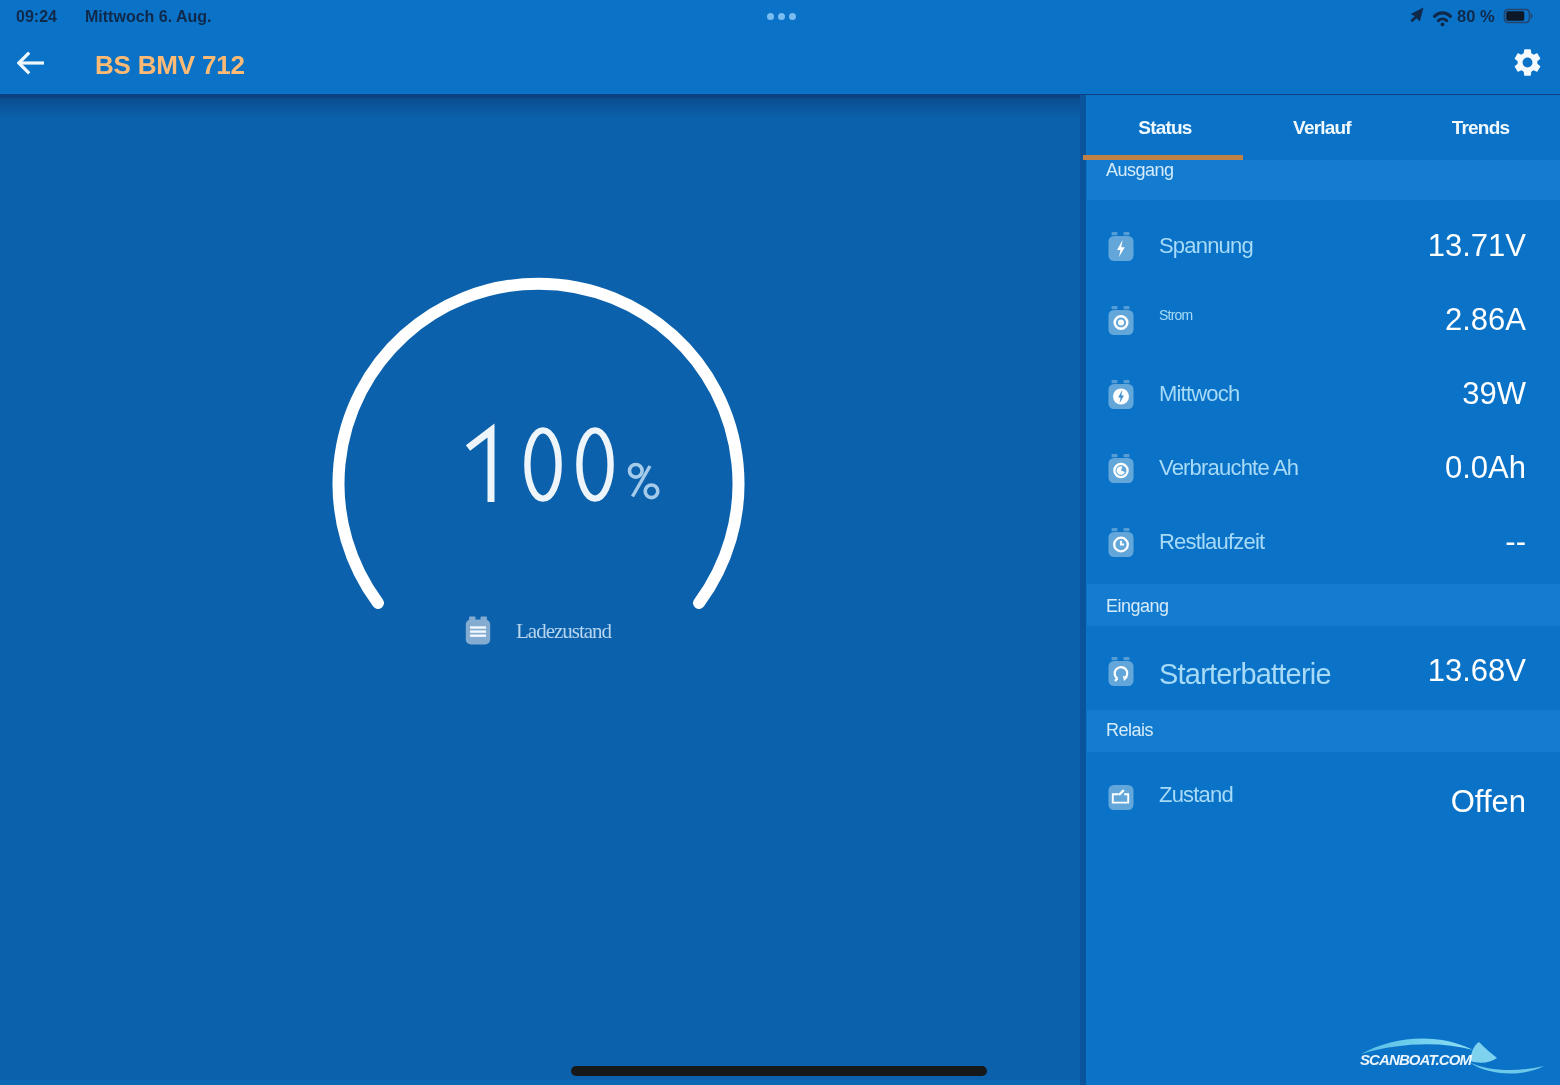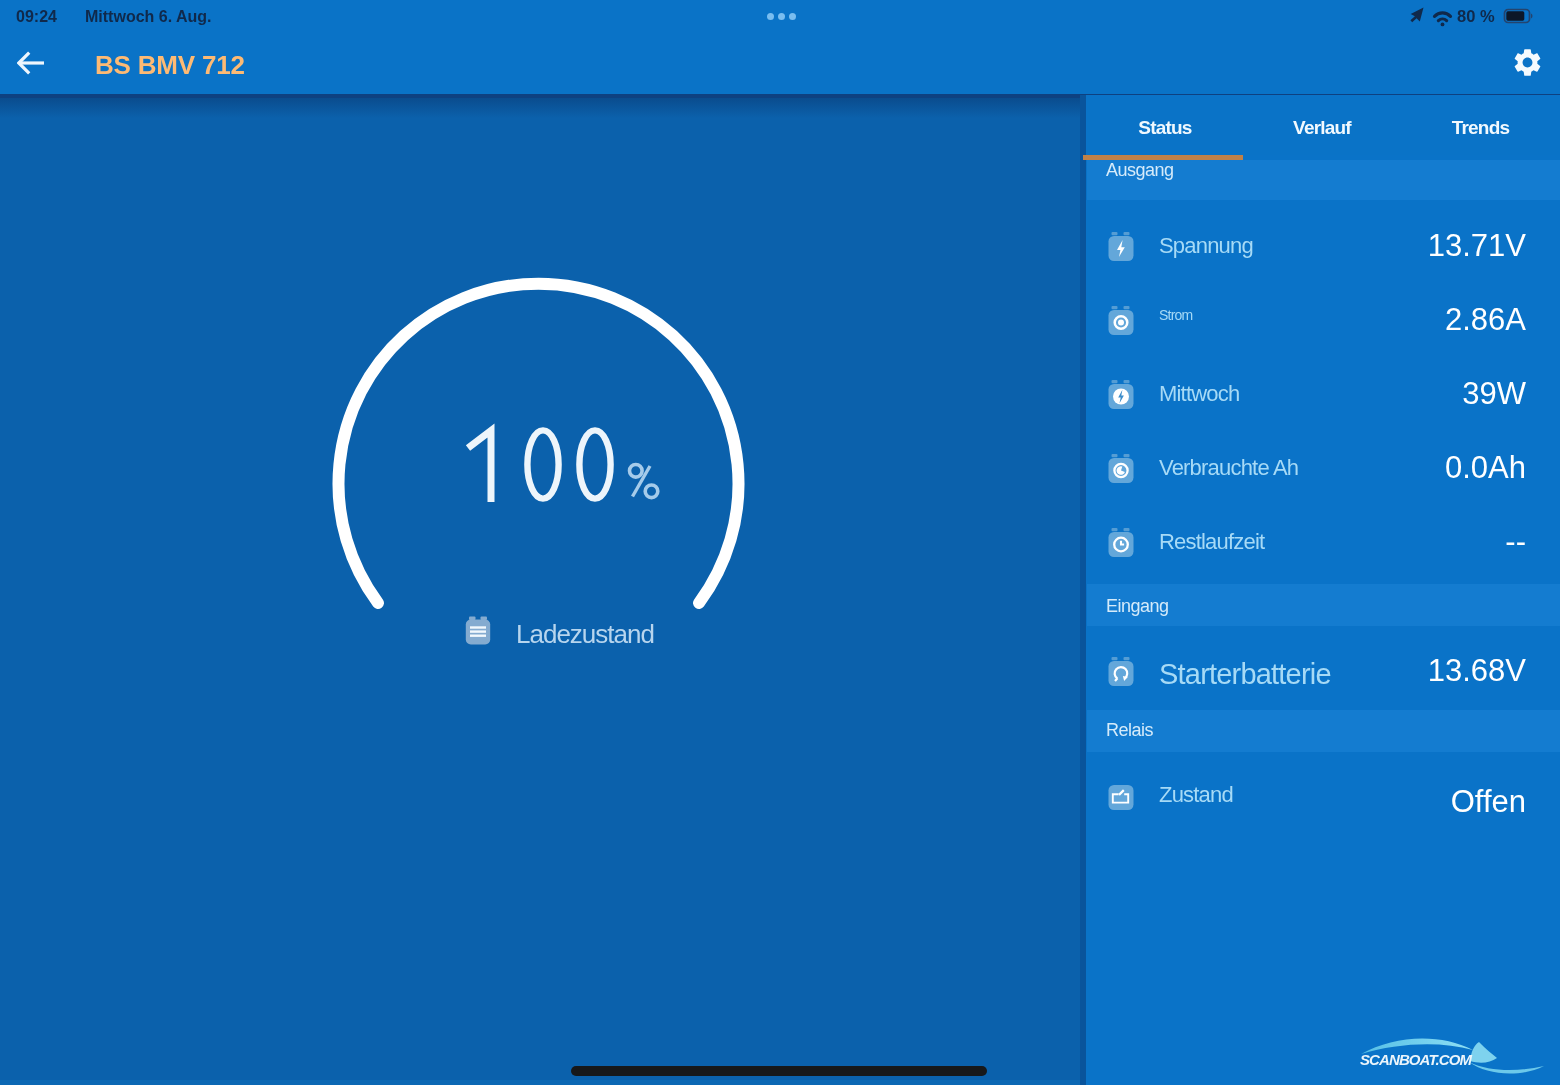--- a/index.html
+++ b/index.html
@@ -74,21 +74,21 @@
 <svg class="abs" style="left:464px;top:614.5px;" width="30" height="34" viewBox="0 0 30 34">
   <rect x="5" y="1.5" width="6.5" height="3.4" rx="1" fill="#84abd0"></rect>
   <rect x="16.5" y="1.5" width="6.5" height="3.4" rx="1" fill="#84abd0"></rect>
   <rect x="1.8" y="4.5" width="24.4" height="25" rx="5" fill="#84abd0"></rect>
   <g stroke="#f2f8fd" stroke-width="2.4" stroke-linecap="butt">
     <path d="M6 12.5 L22 12.5"></path>
     <path d="M6 16.6 L22 16.6"></path>
     <path d="M6 20.7 L22 20.7"></path>
   </g>
 </svg>
-<div class="abs" style="left:516px;top:619px;font-size:26px;color:#b7d5ee;letter-spacing:-1px;">Ladezustand</div>
+<div class="abs" style="left:516px;top:619px;font-size:21px;color:#b7d5ee;letter-spacing:-1px;font-family:Liberation Serif, serif;">Ladezustand</div>
 
 <div class="abs" style="left:0;top:1080px;width:1086px;height:5px;background:#0c68b4;"></div>
 
 <div class="abs" style="left:571px;top:1066px;width:416px;height:10px;border-radius:5px;background:#17181a;"></div>
 
 <div class="abs" style="left:1080px;top:95px;width:6px;height:990px;background:#09549c;"></div>
 <div class="abs" style="left:1086px;top:95px;width:474px;height:990px;background:#0a73c8;"></div>
 
 <div class="abs" style="left:1087px;top:98px;width:473px;height:57px;background:#0a73c7;"></div>
 <div class="abs" style="left:1087px;top:117px;width:156px;text-align:center;font-size:19px;font-weight:bold;color:#eff8fe;letter-spacing:-.8px;">Status</div>

